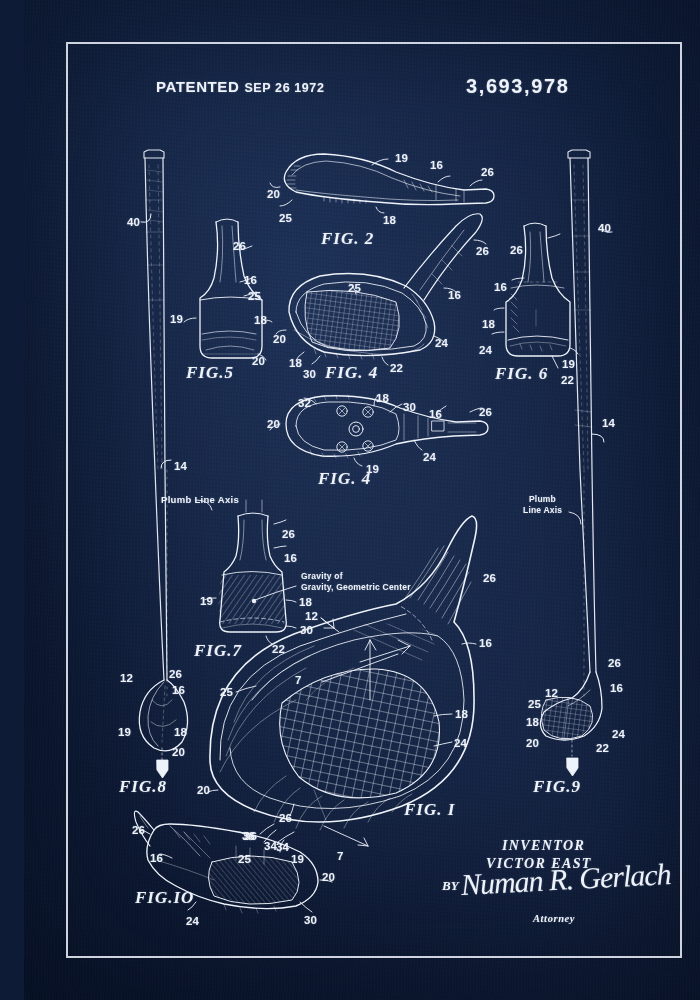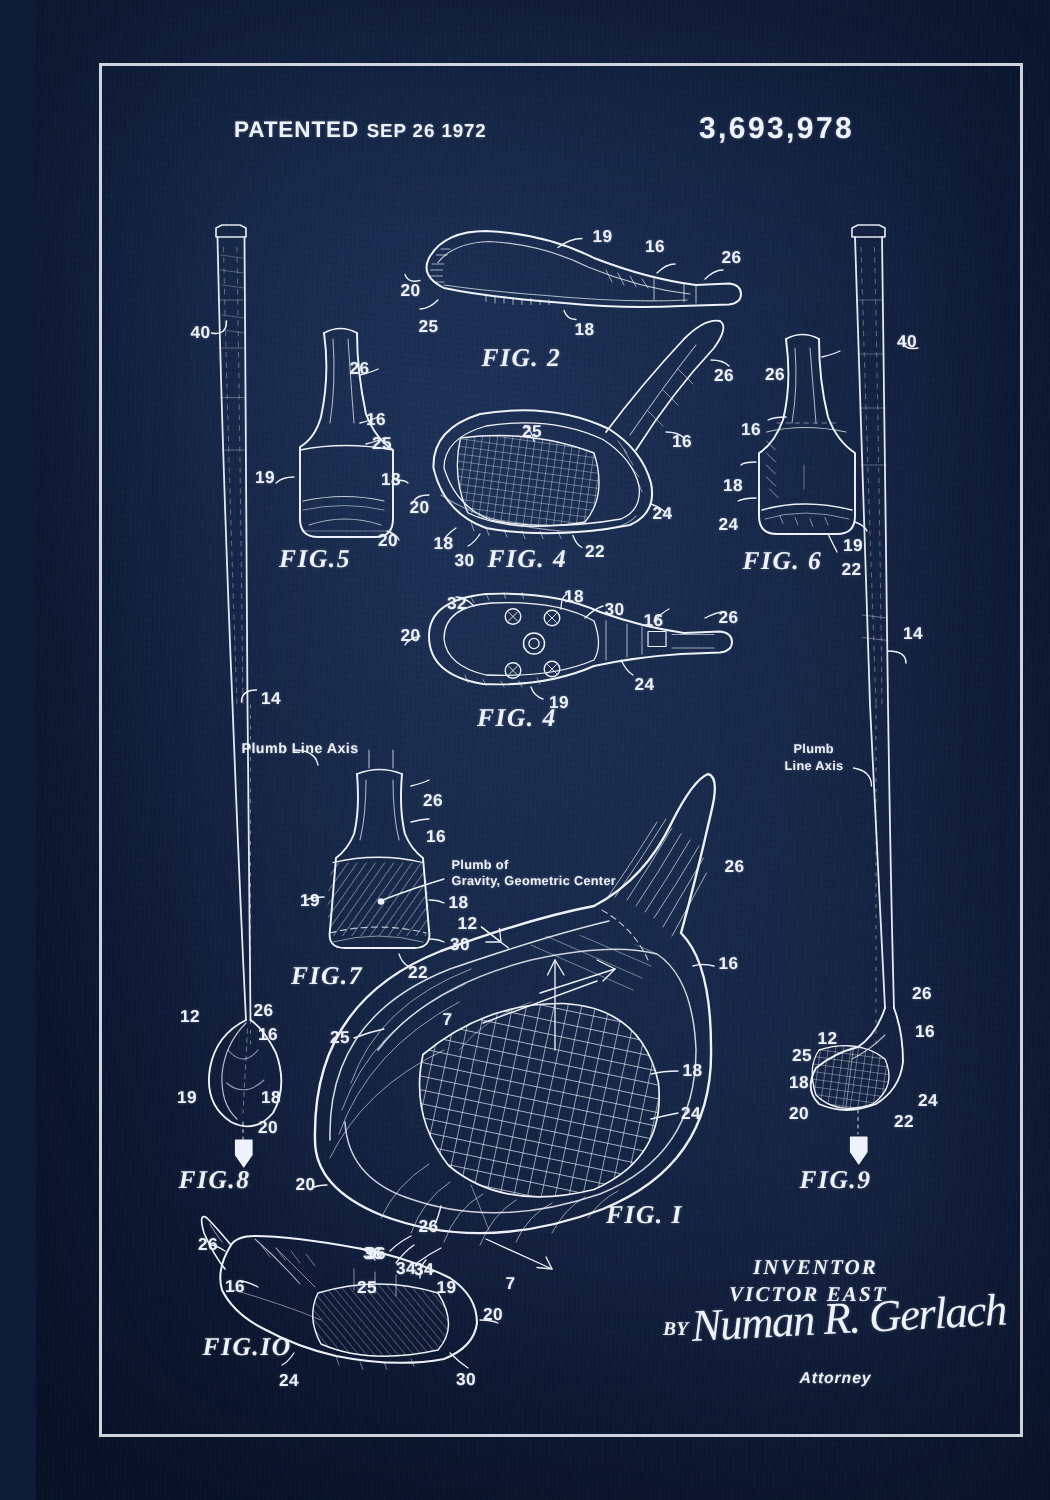--- a/index.html
+++ b/index.html
@@ -63,21 +63,21 @@
     font-size: 17px;
     letter-spacing: 1px;
   }
   .hdr-left { font-size: 15px; font-weight: 700; letter-spacing: .6px; }
   .hdr-left .sm { font-size: 12.5px; }
   .hdr-right { font-size: 20px; font-weight: 700; letter-spacing: 1.6px; }
   .note { font-size: 9.5px; font-weight: 700; letter-spacing: .3px; }
   .note2 { font-size: 8.5px; font-weight: 700; letter-spacing: .2px; line-height: 11px;}
   .inv { font-family:"Liberation Serif", serif; font-style: italic; font-weight: 700; font-size: 14px; letter-spacing: 1.4px;}
   .by { font-family:"Liberation Serif", serif; font-style: italic; font-weight: 700; font-size: 13px;}
-  .atty { font-family:Liberation Sans, sans-serif; font-style: italic; font-weight: 700; font-size: 10.5px; letter-spacing:.6px;}
+  .atty { font-family:Liberation Serif, serif; font-style: italic; font-weight: 700; font-size: 10.5px; letter-spacing:.6px;}
   .sig {
     font-family: "Liberation Serif", serif;
     font-style: italic;
     font-size: 30px;
     letter-spacing: -1px;
     transform: rotate(-3deg);
     transform-origin: left center;
   }
   svg { display:block; }
 </style>
@@ -446,21 +446,21 @@
   <div class="txt num" style="left:537px; top:374px;">22</div>
   <div class="txt figlabel" style="left:471px; top:364px;">FIG. 6</div>
 
   <div class="txt num" style="left:258px; top:528px;">26</div>
   <div class="txt num" style="left:260px; top:552px;">16</div>
   <div class="txt num" style="left:176px; top:595px;">19</div>
   <div class="txt num" style="left:275px; top:596px;">18</div>
   <div class="txt num" style="left:276px; top:624px;">30</div>
   <div class="txt num" style="left:248px; top:643px;">22</div>
   <div class="txt figlabel" style="left:170px; top:641px;">FIG.7</div>
-  <div class="txt note2" style="left:277px; top:571px;">Plumb of</div>
+  <div class="txt note2" style="left:277px; top:571px;">Gravity of</div>
   <div class="txt note2" style="left:277px; top:582px;">Gravity, Geometric Center</div>
 
   <div class="txt num" style="left:281px; top:610px;">12</div>
   <div class="txt num" style="left:455px; top:637px;">16</div>
   <div class="txt num" style="left:196px; top:686px;">25</div>
   <div class="txt num" style="left:431px; top:708px;">18</div>
   <div class="txt num" style="left:430px; top:737px;">24</div>
   <div class="txt num" style="left:271px; top:674px;">7</div>
   <div class="txt num" style="left:313px; top:850px;">7</div>
   <div class="txt num" style="left:220px; top:830px;">36</div>

